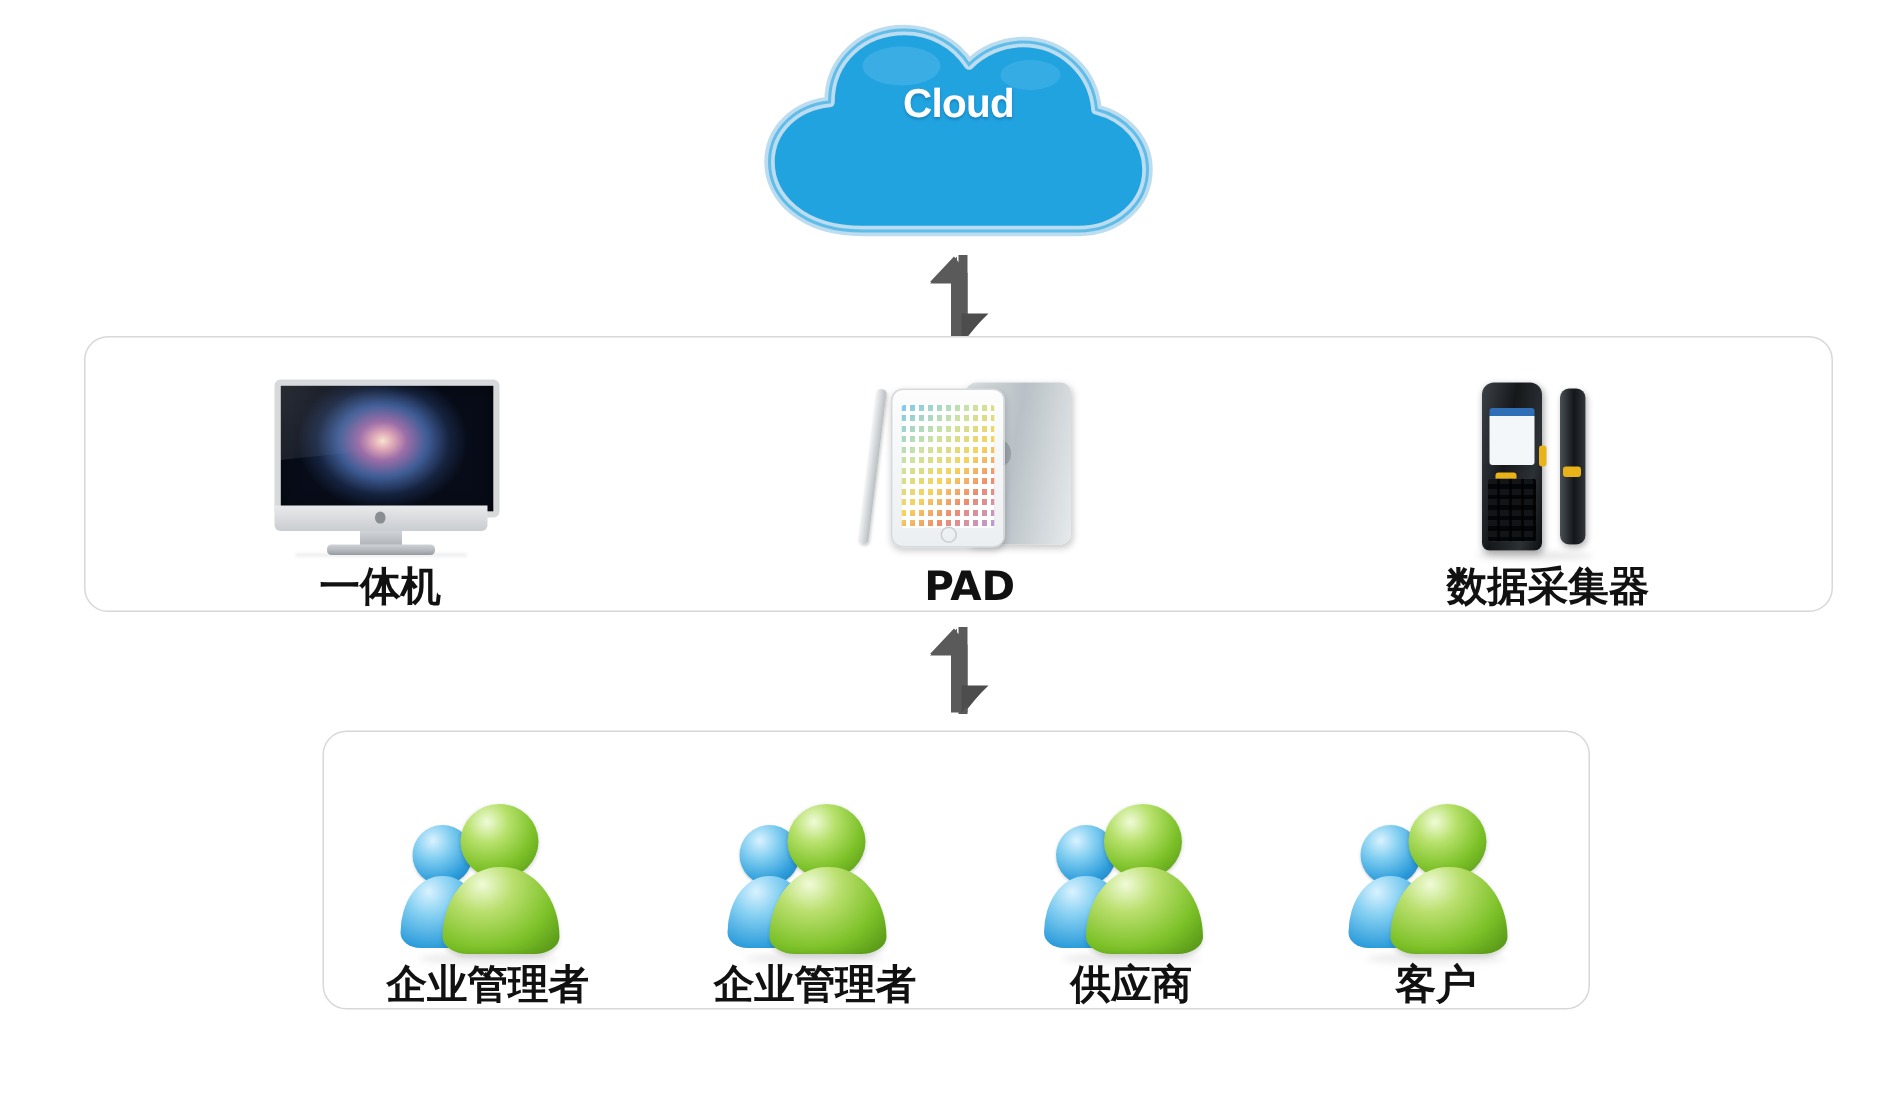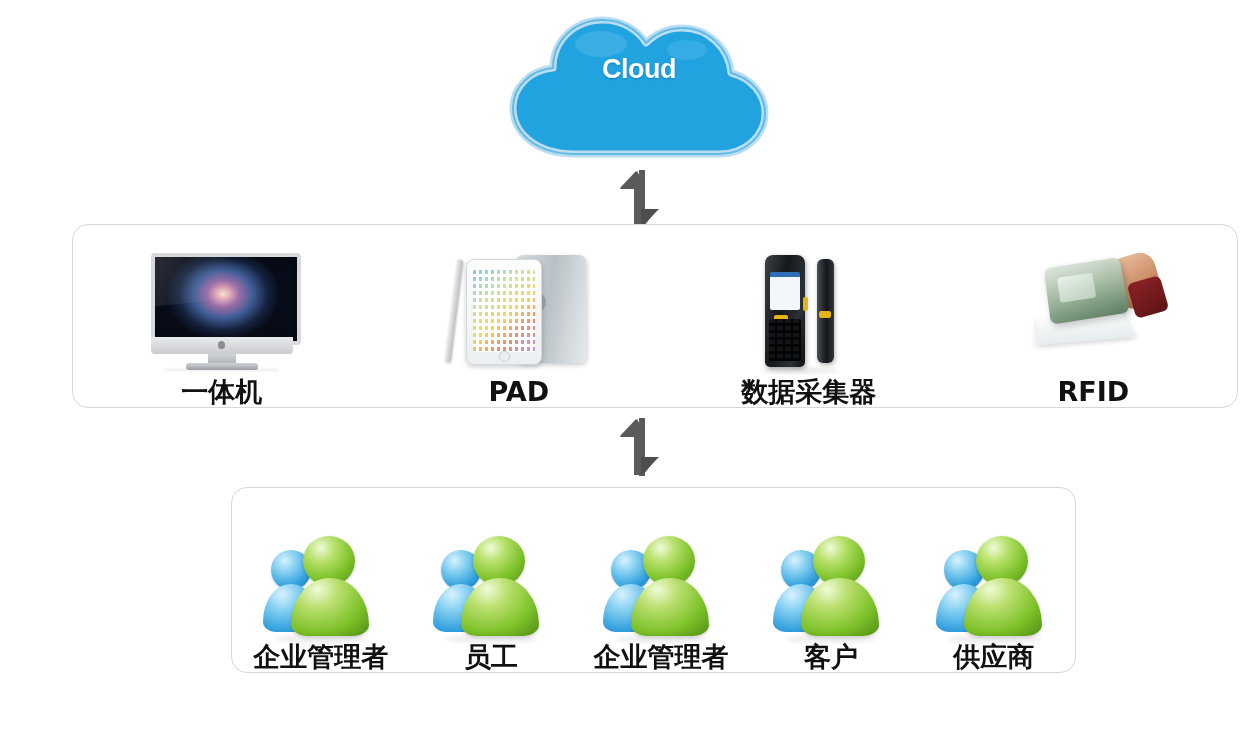--- a/index.html
+++ b/index.html
@@ -29,21 +29,20 @@
   #arrow-top{left:615px;top:170px;}
   #arrow-mid{left:615px;top:418px;}
 
   
   .panel{
     position:absolute;
     border:1px solid #d8d8d8;
     border-radius:16px;
     background:#ffffff;
     box-sizing:border-box;
-    margin-left:16px;
   }
   #devices-panel{left:56px;top:224px;width:1166px;height:184px;}
   #roles-panel{left:215px;top:487px;width:845px;height:186px;}
 
   .row{position:absolute;left:0;top:0;width:100%;height:100%;
        display:flex;align-items:flex-end;justify-content:space-around;}
 
   .cell{display:flex;flex-direction:column;align-items:center;justify-content:flex-end;}
   .art{position:relative;display:flex;align-items:flex-end;justify-content:center;}
   .caption{
@@ -347,33 +346,20 @@
             <div class="side">
                 <div class="ylw"></div>
               </div>
             <div class="refl"></div>
           </div>
         </div>
         <div class="caption">数据采集器</div>
       </div>
 
 
-      <div class="cell">
-        <div class="art">
-          <div class="rfid">
-            <div class="card"></div>
-            <div class="hand"></div>
-            <div class="sleeve"></div>
-            <div class="reader">
-                <div class="win"></div>
-              </div>
-          </div>
-        </div>
-        <div class="caption">RFID</div>
-      </div>
 
     </div>
   </div>
 
   <div class="biarrow" id="arrow-mid">
     <svg width="48" height="58" viewBox="0 0 48 58">
       <path d="M19,57 L19,18 L5,18 L21,1 L30,12 L30,57 Z" fill="#5a5a5a"></path>
       <path d="M25,0 L25,40 L42,40 L28,57 L25,53 Z" fill="#4d4d4d"></path>
       <path d="M24,0 L24,58 L30,58 L30,0 Z" fill="#5a5a5a"></path>
       <path d="M23,1 L5,19 L23,19 Z" fill="#5a5a5a"></path>
@@ -390,68 +376,56 @@
             <div class="blue-head"></div>
               <div class="blue-body"></div>
             <div class="grn-head"></div>
               <div class="grn-body"></div>
               <div class="refl"></div>
           </div>
         </div>
         <div class="caption">企业管理者</div>
       </div>
 
+
       <div class="cell">
         <div class="art">
           <div class="people">
             <div class="blue-head"></div>
               <div class="blue-body"></div>
             <div class="grn-head"></div>
               <div class="grn-body"></div>
               <div class="refl"></div>
           </div>
         </div>
-        <div class="caption">员工</div>
+        <div class="caption">企业管理者</div>
       </div>
 
       <div class="cell">
         <div class="art">
           <div class="people">
             <div class="blue-head"></div>
               <div class="blue-body"></div>
             <div class="grn-head"></div>
               <div class="grn-body"></div>
               <div class="refl"></div>
           </div>
         </div>
-        <div class="caption">企业管理者</div>
+        <div class="caption">供应商</div>
       </div>
 
       <div class="cell">
         <div class="art">
           <div class="people">
             <div class="blue-head"></div>
               <div class="blue-body"></div>
             <div class="grn-head"></div>
               <div class="grn-body"></div>
               <div class="refl"></div>
           </div>
         </div>
         <div class="caption">客户</div>
       </div>
 
-      <div class="cell">
-        <div class="art">
-          <div class="people">
-            <div class="blue-head"></div>
-              <div class="blue-body"></div>
-            <div class="grn-head"></div>
-              <div class="grn-body"></div>
-              <div class="refl"></div>
-          </div>
-        </div>
-        <div class="caption">供应商</div>
-      </div>
-
     </div>
   </div>
 
 </div>
 
 </body></html>

